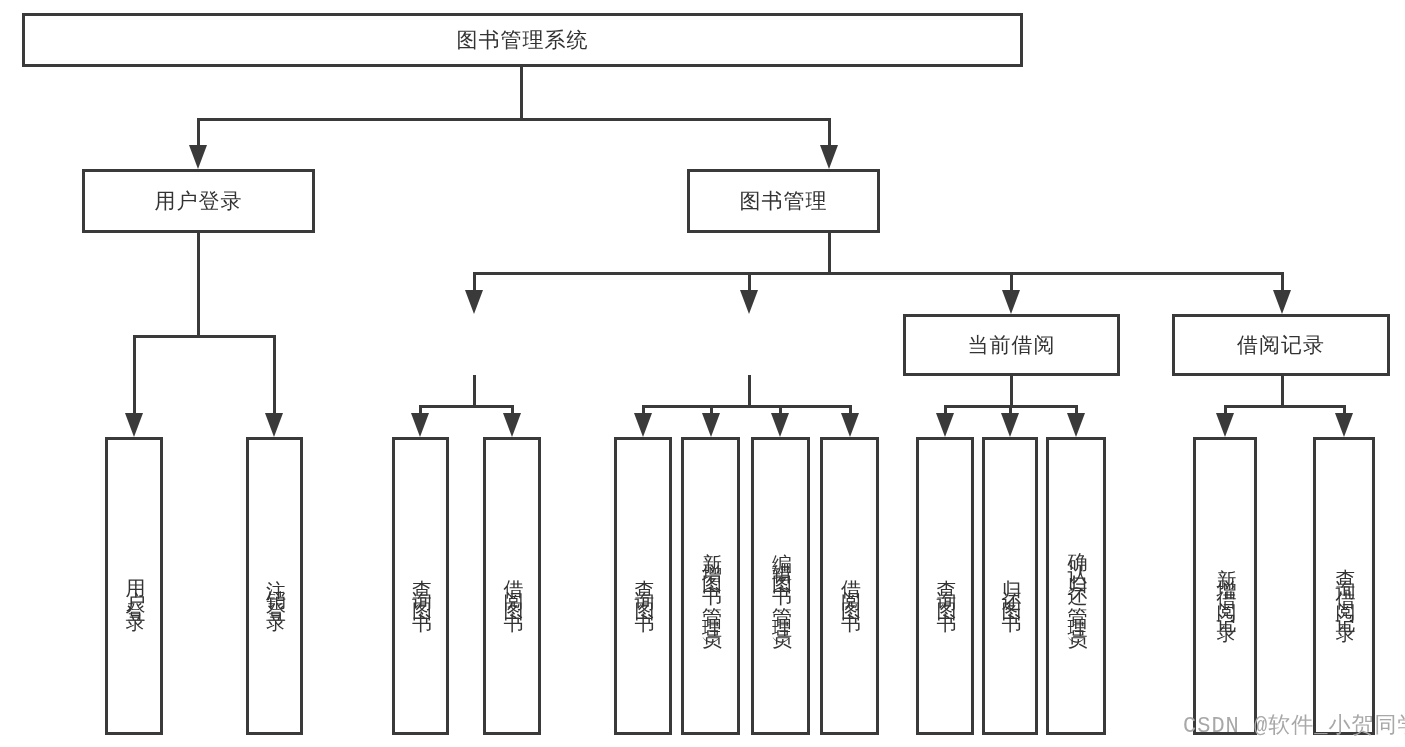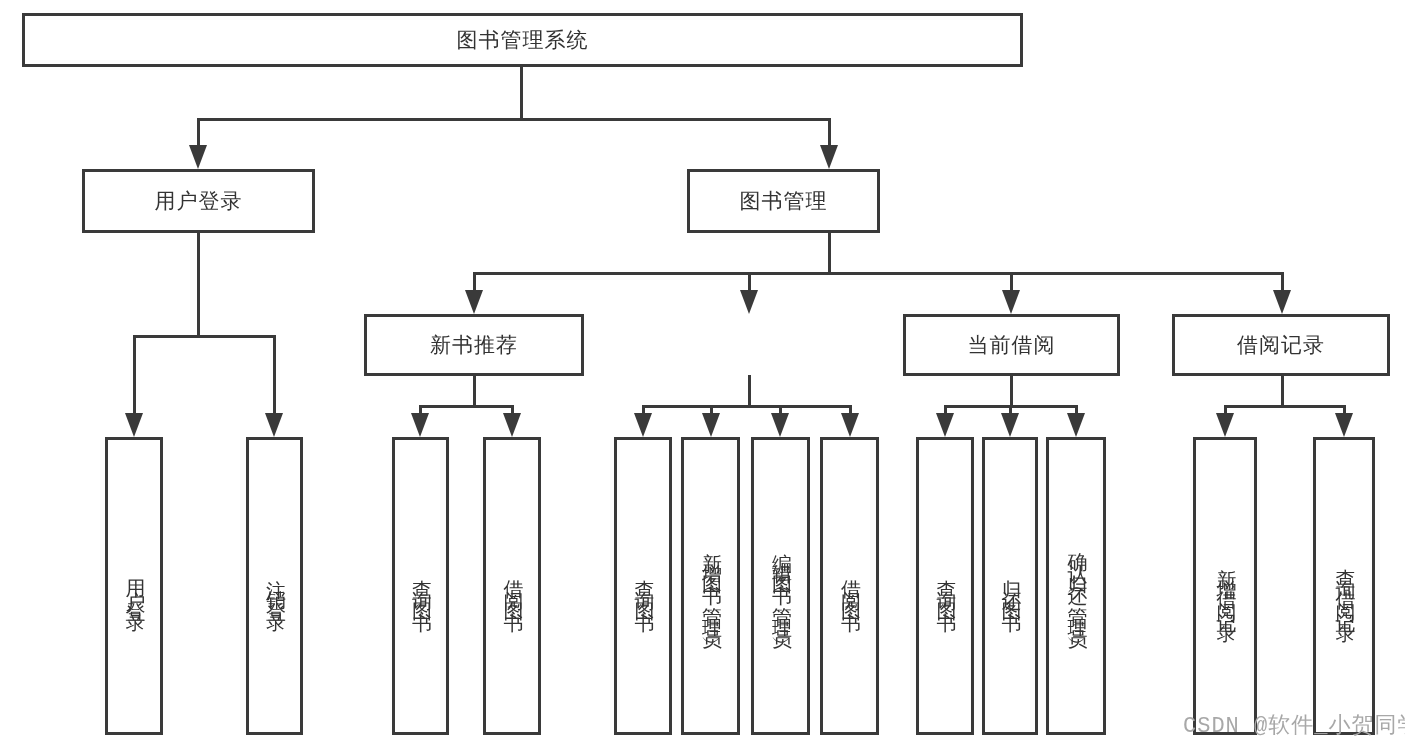--- a/index.html
+++ b/index.html
@@ -124,21 +124,20 @@
   <div class="vl" style="left:1224px; top:405px; height:10px;"></div>
   <div class="ar" style="left:1216px; top:413px;"></div>
   <div class="vl" style="left:1343px; top:405px; height:10px;"></div>
   <div class="ar" style="left:1335px; top:413px;"></div>
 
   <div class="box" style="left:22px; top:13px; width:1001px; height:54px;">图书管理系统</div>
 
   <div class="box" style="left:82px; top:169px; width:233px; height:64px;">用户登录</div>
   <div class="box" style="left:675px; top:169px; width:193px; height:64px;margin-left:12px;">图书管理</div>
 
-  <div class="box" style="left:364px; top:314px; width:220px; height:62px;">新书推荐</div>
   <div class="box" style="left:1172px; top:314px; width:218px; height:62px;">借阅记录</div>
   <div class="box" style="left:903px; top:314px; width:217px; height:62px;">当前借阅</div>
 
   <div class="box leaf" style="left:105px; top:437px; width:58px; height:298px;">用户登录</div>
   <div class="box leaf" style="left:246px; top:437px; width:57px; height:298px;">注销登录</div>
 
   <div class="box leaf" style="left:392px; top:437px; width:57px; height:298px;">查询图书</div>
   <div class="box leaf" style="left:483px; top:437px; width:58px; height:298px;">借阅图书</div>
 
   <div class="box leaf" style="left:614px; top:437px; width:58px; height:298px;">查询图书</div>

